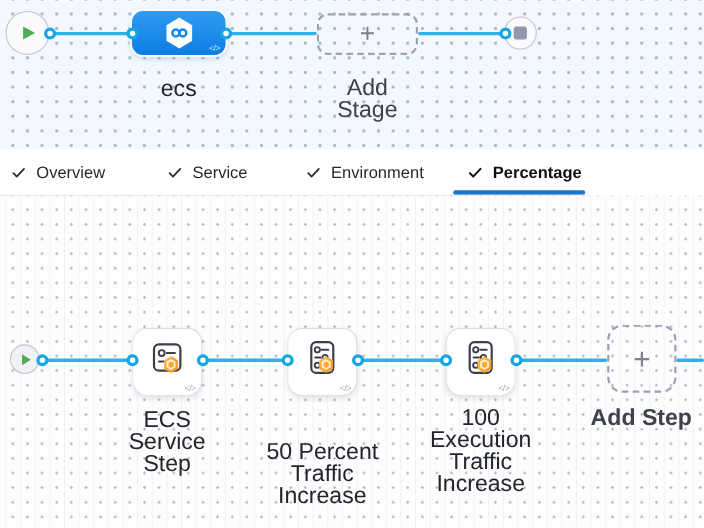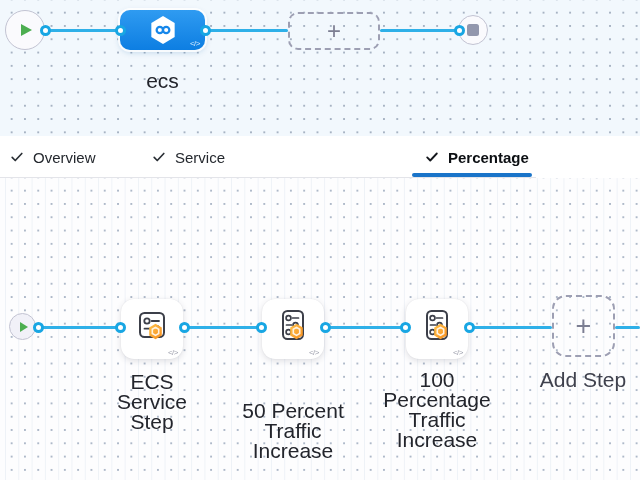--- a/index.html
+++ b/index.html
@@ -118,38 +118,45 @@
     <div class="stop-node" style="left:458px; top:15px; width:30px; height:30px;">
       <span class="stop-square" style="width:12px; height:12px;"></span>
     </div>
 
     <div class="port" style="left:39.5px; top:25px;"></div>
     <div class="port" style="left:114.5px; top:25px;"></div>
     <div class="port" style="left:199.5px; top:25px;"></div>
     <div class="port" style="left:453.5px; top:25px;"></div>
 
     <div class="node-label" style="left:120px; top:71px; width:85px;">ecs</div>
+    <div class="node-label muted-label" style="left:288px; top:70px; width:92px;">Add Stage</div>
   </div>
 
   <div class="tabbar">
 
     <div class="tab" style="left:-3px;">
       <svg class="check-icon" viewBox="0 0 16 16">
         <path d="M2.5 8.5 L6 12 L13.5 4" fill="none" stroke="#2a2f35" stroke-width="1.9" stroke-linecap="round" stroke-linejoin="round"></path>
       </svg>
       <span>Overview</span>
     </div>
 
     <div class="tab" style="left:139px;justify-content:space-between;">
       <svg class="check-icon" viewBox="0 0 16 16">
         <path d="M2.5 8.5 L6 12 L13.5 4" fill="none" stroke="#2a2f35" stroke-width="1.9" stroke-linecap="round" stroke-linejoin="round"></path>
       </svg>
       <span>Service</span>
     </div>
 
+    <div class="tab" style="left:265px;">
+      <svg class="check-icon" viewBox="0 0 16 16">
+        <path d="M2.5 8.5 L6 12 L13.5 4" fill="none" stroke="#2a2f35" stroke-width="1.9" stroke-linecap="round" stroke-linejoin="round"></path>
+      </svg>
+      <span>Environment</span>
+    </div>
 
     <div class="tab active" style="left:412px;">
       <svg class="check-icon" viewBox="0 0 16 16">
         <path d="M2.5 8.5 L6 12 L13.5 4" fill="none" stroke="#14171c" stroke-width="2.1" stroke-linecap="round" stroke-linejoin="round"></path>
       </svg>
       <span>Percentage</span>
     </div>
 
     <div class="tab" style="left:552px;">
       <svg class="check-icon" viewBox="0 0 16 16">
@@ -254,18 +261,18 @@
 
     <div class="node-label" style="left:96px; top:194px; width:112px;">
       <div>ECS Service</div>
       <div>Step</div>
     </div>
     <div class="node-label" style="left:237px; top:192px; width:112px;margin-top:31px;">
       <div>50 Percent</div>
       <div>Traffic Increase</div>
     </div>
     <div class="node-label" style="left:381px; top:192px; width:112px;">
-      <div>100 Percentage</div>
+      <div>100 Execution</div>
       <div>Traffic Increase</div>
     </div>
-    <div class="node-label muted-label" style="left:527px; top:192px; width:112px;">Add Step</div>
+    <div class="node-label muted-label" style="left:527px; top:192px; width:112px;font-weight:bold;">Add Step</div>
   </div>
 </div>
 
 </body></html>

